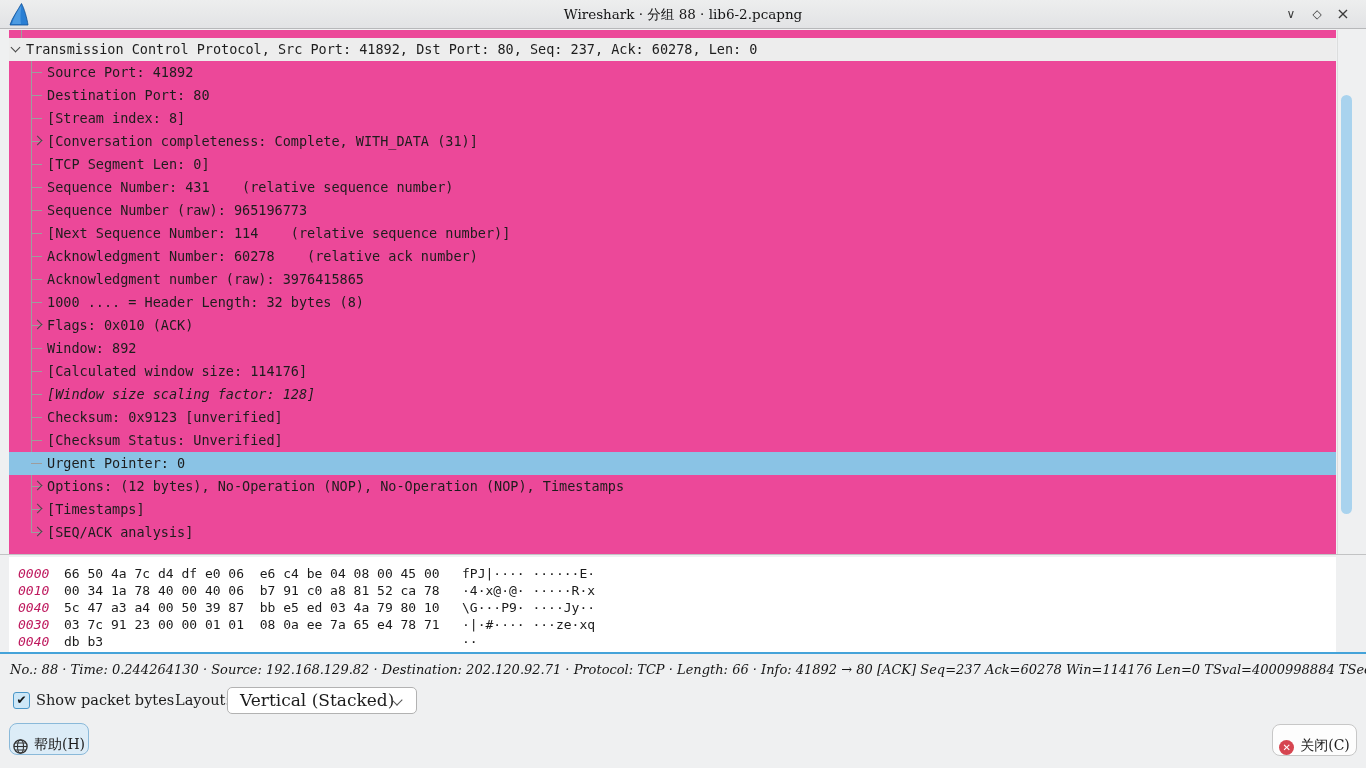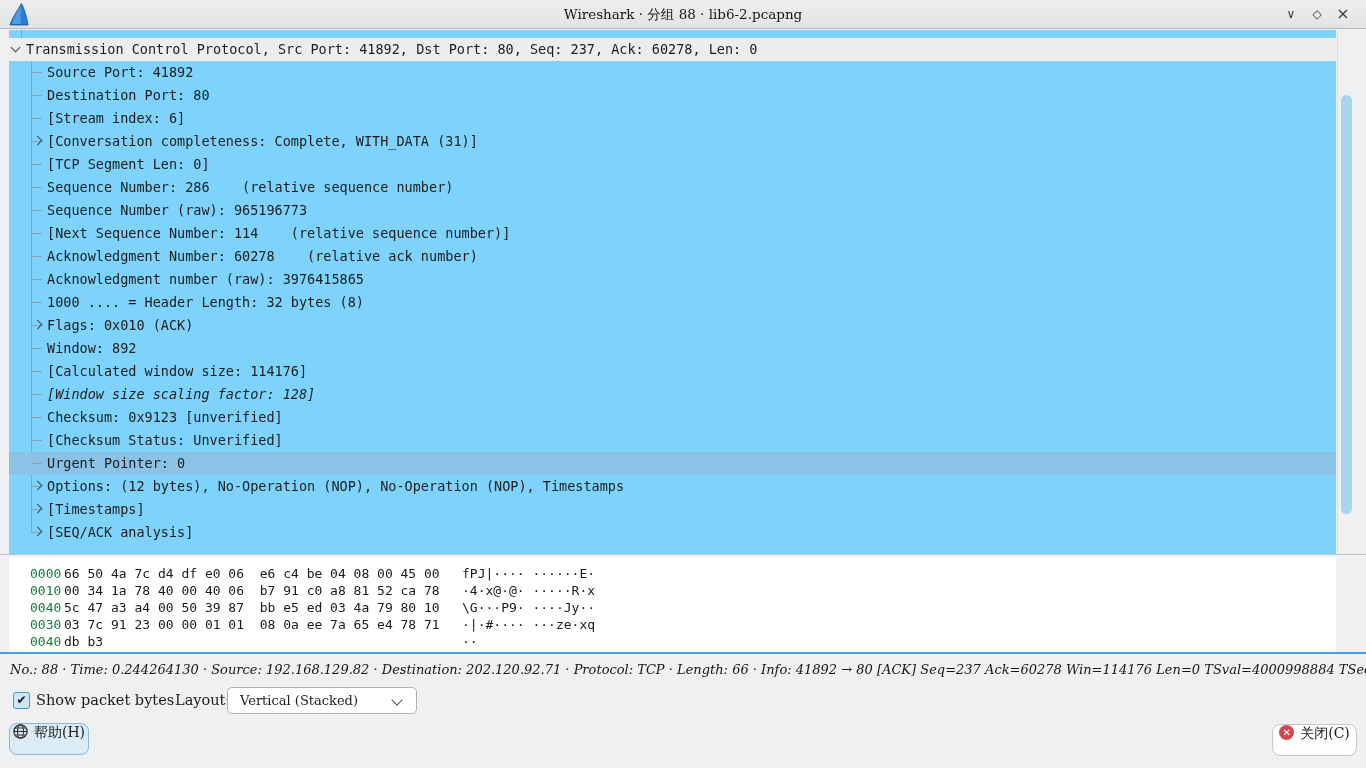--- a/index.html
+++ b/index.html
@@ -26,21 +26,21 @@
     font-size:14px; color:#3c3c3c; width:22px; text-align:center;
     font-family:"DejaVu Sans", sans-serif; cursor:default;
   }
   .win-min { right:64px; font-size:12px; }
   .win-max { right:38px; font-size:12px; }
   .win-close { right:12px; font-size:16px; }
 
   
   .detail-pane {
     position:absolute; left:9px; top:30px; width:1327px; height:524px;
-    background:#7dd3fc; overflow:hidden;
+    background:#ec4899; overflow:hidden;
     font-family:"DejaVu Sans Mono", monospace; font-size:13.5px; color:#1d1d1d;
   }
   .pane-bottom-border { position:absolute; left:0; top:554px; width:1366px; height:1px; background:#c2c3c4; }
   .tree-row { position:absolute; left:0; width:100%; height:23px; line-height:23px; }
   .tree-row.root { background:#ededed; }
   .tree-row.selected { background:#8ac3e5; }
   .tree-row .lab { position:absolute; white-space:pre; top:0; }
   .root-lab { left:17px; }
   .child-lab { left:38px; }
   .tick { position:absolute; left:22px; top:11px; width:11px; height:1px; background:#9d9d9d; }
@@ -59,21 +59,21 @@
     background:#a9d3ee; border-radius:5.5px;
   }
 
   
   .hex-pane {
     position:absolute; left:9px; top:557px; width:1327px; height:95px;
     background:#ffffff; overflow:hidden;
     font-family:"DejaVu Sans Mono", monospace; font-size:13px; color:#1a1a1a;
   }
   .hex-row { position:absolute; left:0; width:100%; height:17px; line-height:17px; white-space:pre; }
-  .hex-offset { position:absolute; left:21px; color:#15803d; }
+  .hex-offset { position:absolute; left:9px; color:#be185d;font-style:italic; }
   .hex-bytes { position:absolute; left:55px; }
   .hex-ascii { position:absolute; left:453px; }
   .hex-focus-line { position:absolute; left:0; top:652px; width:1366px; height:2px; background:#45a3d9; }
 
   
   .status-line {
     position:absolute; left:0; top:654px; width:1366px; height:30px;
     padding-left:10px; line-height:31px;
     font-style:italic; font-size:13px; color:#151515; white-space:nowrap;
   }
@@ -84,30 +84,30 @@
     background:#cde7f7; border:1px solid #4b97c8; border-radius:3px;
     text-align:center; line-height:15px; font-size:12px; color:#111;
     font-family:"DejaVu Sans", sans-serif; font-weight:bold; cursor:default;
   }
   .cb-label { position:absolute; left:36px; top:686px; height:28px; line-height:28px; font-size:14.5px; }
   .layout-label { position:absolute; left:175px; top:686px; height:28px; line-height:28px; font-size:14.5px; }
   .dropdown {
     position:absolute; left:227px; top:687px; width:190px; height:27px;
     background:#ffffff; border:1px solid #b2b2b2; border-radius:5px; cursor:default;
   }
-  .dropdown .value { position:absolute; left:12px; top:0; line-height:25px; font-size:13px; white-space:nowrap; }
+  .dropdown .value { position:absolute; left:12px; top:0; line-height:25px; font-size:17px; white-space:nowrap; }
   .dropdown .dd-chev {
     position:absolute; right:15px; top:8px; width:8px; height:8px;
     border:0 solid #555; border-right-width:1.4px; border-bottom-width:1.4px; transform:rotate(45deg);
   }
 
   
   .btn {
     position:absolute; height:32px; border-radius:8px;
-    display:flex; align-items:flex-start; justify-content:center; gap:6px;
+    display:flex; align-items:flex-end; justify-content:center; gap:6px;
     font-size:14px; color:#1c1c1c; cursor:default;
   }
   .help-btn { left:9px; top:723px; width:80px; background:#dcecf7; border:1px solid #8ab9d9; }
   .close-btn { left:1272px; top:724px; width:85px; background:#fdfdfd; border:1px solid #c7c7c7; }
   .red-circle {
     width:15px; height:15px; border-radius:50%; background:#d64550;
     color:#fff; font-size:10px; line-height:15px; text-align:center;
     font-family:"DejaVu Sans", sans-serif; font-weight:bold;
   }
 </style>
@@ -138,34 +138,34 @@
     <div class="tree-row" style="top: 31px;">
       <span class="tick"></span>
       <span class="lab child-lab">Source Port: 41892</span>
     </div>
     <div class="tree-row" style="top: 54px;">
       <span class="tick"></span>
       <span class="lab child-lab">Destination Port: 80</span>
     </div>
     <div class="tree-row" style="top: 77px;">
       <span class="tick"></span>
-      <span class="lab child-lab">[Stream index: 6]</span>
+      <span class="lab child-lab">[Stream index: 8]</span>
     </div>
     <div class="tree-row" style="top: 100px;">
       <span class="tick"></span>
       <span class="chev col"></span>
       <span class="lab child-lab">[Conversation completeness: Complete, WITH_DATA (31)]</span>
     </div>
     <div class="tree-row" style="top: 123px;">
       <span class="tick"></span>
       <span class="lab child-lab">[TCP Segment Len: 0]</span>
     </div>
     <div class="tree-row" style="top: 146px;">
       <span class="tick"></span>
-      <span class="lab child-lab">Sequence Number: 286    (relative sequence number)</span>
+      <span class="lab child-lab">Sequence Number: 431    (relative sequence number)</span>
     </div>
     <div class="tree-row" style="top: 169px;">
       <span class="tick"></span>
       <span class="lab child-lab">Sequence Number (raw): 965196773</span>
     </div>
     <div class="tree-row" style="top: 192px;">
       <span class="tick"></span>
       <span class="lab child-lab">[Next Sequence Number: 114    (relative sequence number)]</span>
     </div>
     <div class="tree-row" style="top: 215px;">

